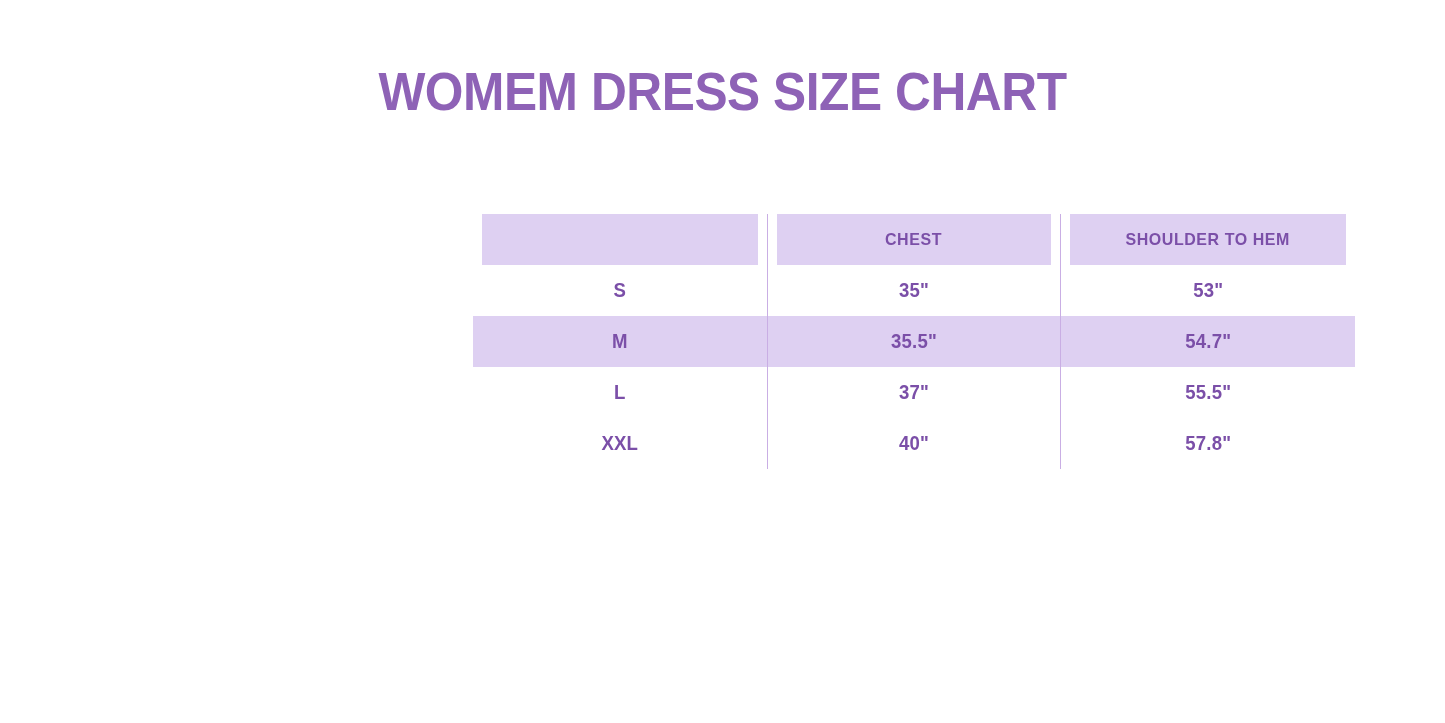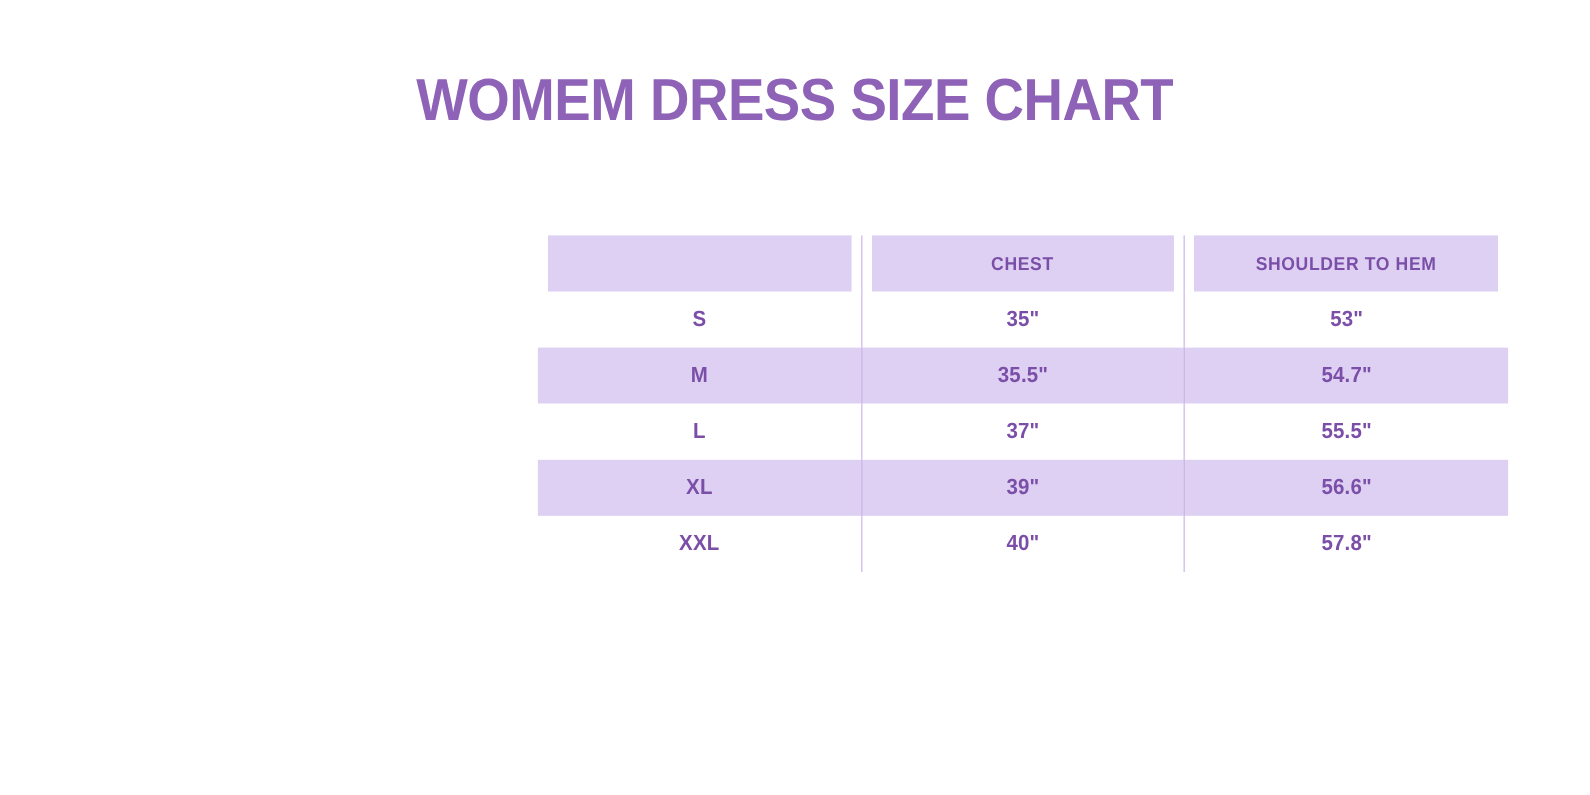--- a/index.html
+++ b/index.html
@@ -27,21 +27,21 @@
     letter-spacing: -0.5px;
     color: #8e62b6;
     line-height: 66px;
     white-space: nowrap;
     transform: scaleX(0.92);
     transform-origin: center center;
   }
 
   #size-table {
     position: absolute;
-    left: 489px;
+    left: 473px;
     top: 214px;
     width: 882px;
     border-collapse: collapse;
     table-layout: fixed;
   }
 
   #size-table td,
   #size-table th {
     height: 51px;
     padding: 0;
@@ -135,31 +135,20 @@
       <td>
           <span class="cell-inner">L</span>
         </td>
       <td class="divider-left">
           <span class="cell-inner">37"</span>
         </td>
       <td class="divider-left">
           <span class="cell-inner">55.5"</span>
         </td>
     </tr>
-    <tr class="row-alt">
-      <td>
-          <span class="cell-inner">XL</span>
-        </td>
-      <td class="divider-left">
-          <span class="cell-inner">39"</span>
-        </td>
-      <td class="divider-left">
-          <span class="cell-inner">56.6"</span>
-        </td>
-    </tr>
     <tr class="row-plain">
       <td>
           <span class="cell-inner">XXL</span>
         </td>
       <td class="divider-left">
           <span class="cell-inner">40"</span>
         </td>
       <td class="divider-left">
           <span class="cell-inner">57.8"</span>
         </td>

